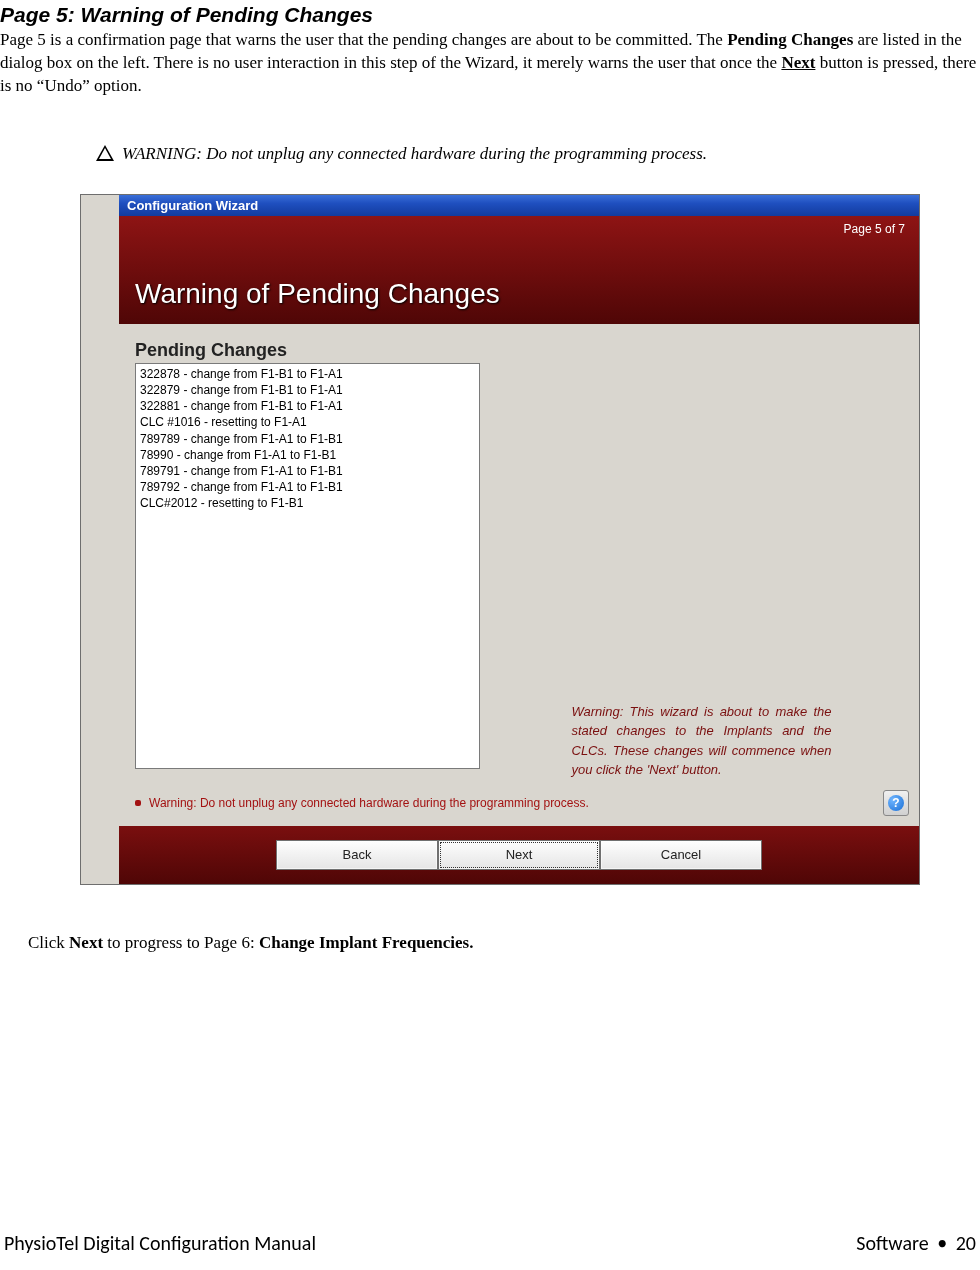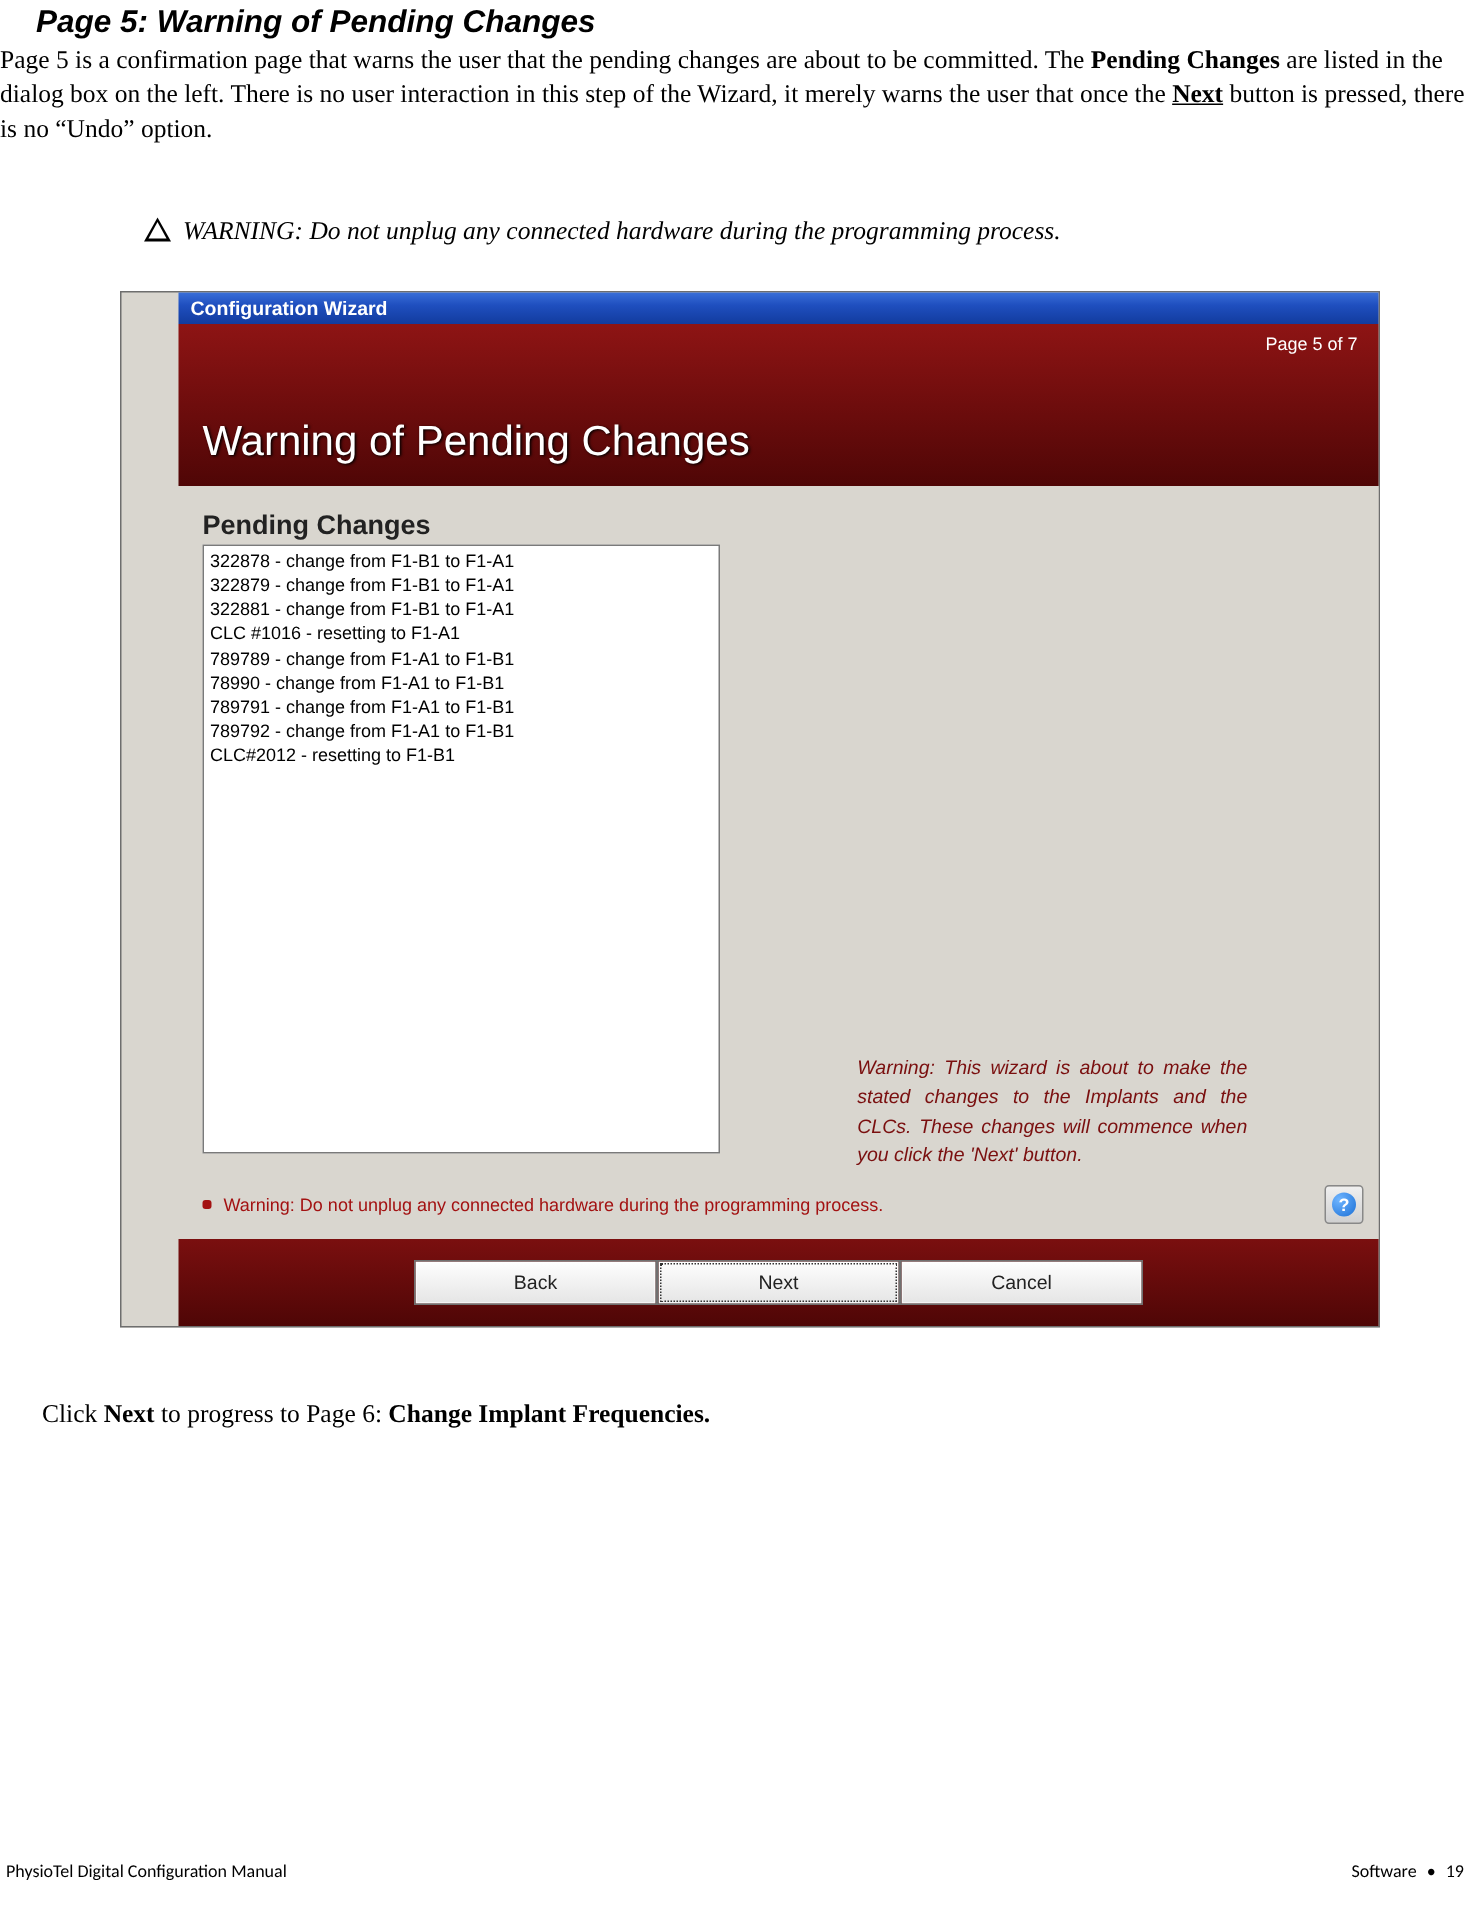--- a/index.html
+++ b/index.html
@@ -16,21 +16,20 @@
     position: relative;
     height: 1270px;
     box-sizing: border-box;
   }
   .heading {
     font-family: Arial, Helvetica, sans-serif;
     font-weight: bold;
     font-style: italic;
     font-size: 21px;
     margin: 3px 0 2px 0;
-    padding-left: 24px;
   }
   .para {
     line-height: 1.35;
     margin: 0 0 6px 0;
   }
   .bold { font-weight: bold; }
   .underline { text-decoration: underline; }
   .warning-line {
     margin: 46px 0 30px 96px;
     font-style: italic;
@@ -196,21 +195,21 @@
     margin: 48px 12px 0 28px;
     font-size: 17px;
   }
   .page-footer {
     position:absolute;
     bottom: 18px;
     left: 0; right: 0;
     display:flex;
     justify-content:space-between;
     font-family: Calibri, Arial, sans-serif;
-    font-size: 12px;
+    font-size: 20px;
     padding: 0 4px;
     color:#000;
     text-align:right;
   }
   .dot { padding: 0 4px; }
 </style>
 </head>
 <body>
 
 <div class="page">
@@ -271,17 +270,17 @@
 
   <p class="after-text">
     <span>Click </span><span class="bold">Next</span><span> to progress to Page 6: </span><span class="bold">Change Implant Frequencies.</span>
   </p>
 
   <div class="page-footer">
     <span>PhysioTel Digital Configuration Manual</span>
     <span>
       <span>Software</span>
       <span class="dot">•</span>
-      <span>19</span>
+      <span>20</span>
     </span>
   </div>
 
 </div>
 
 </body></html>

